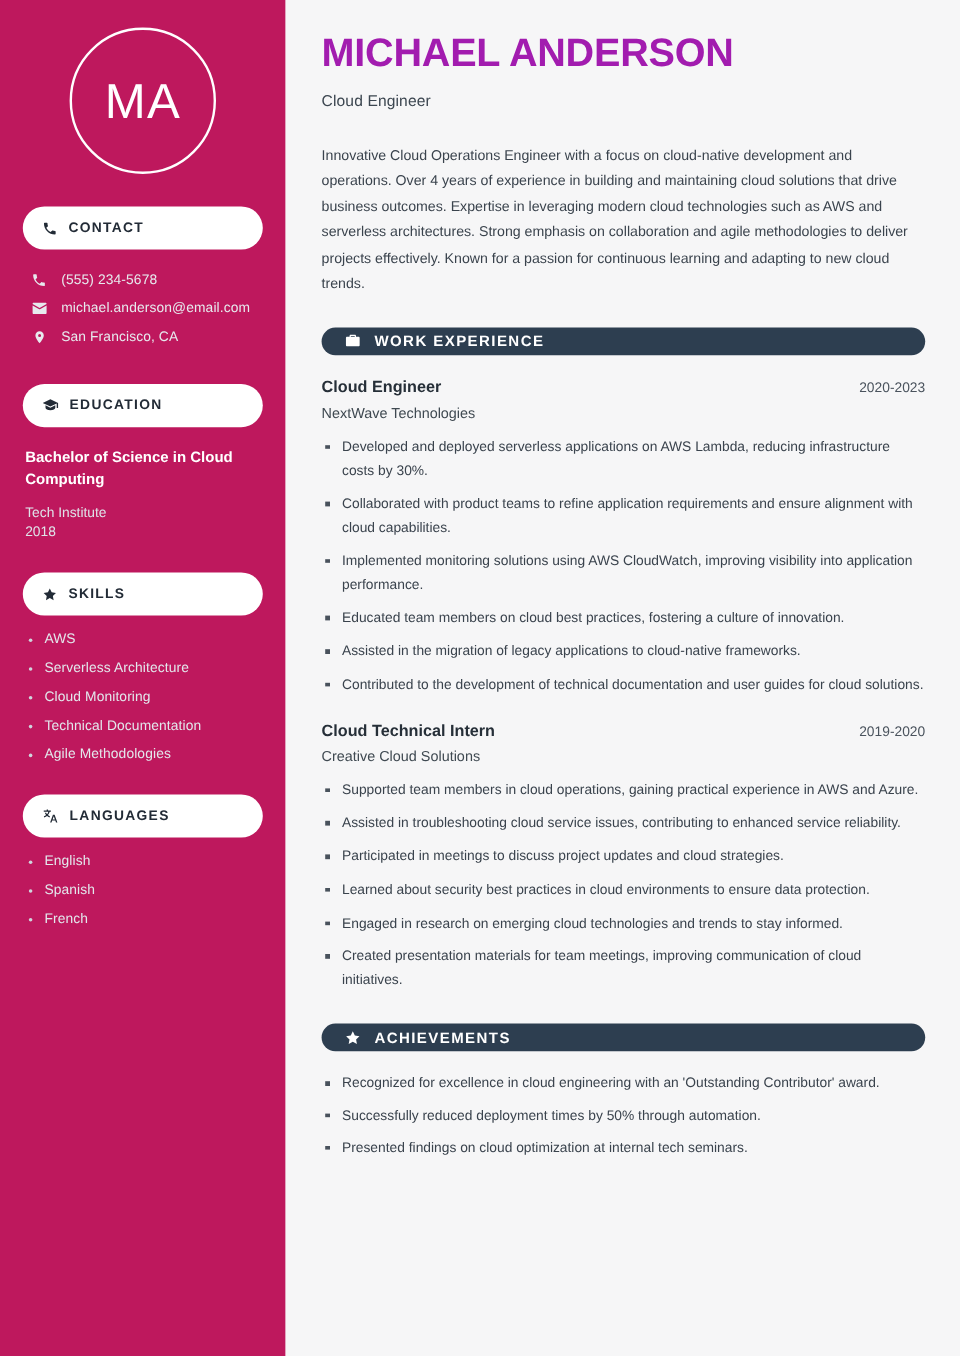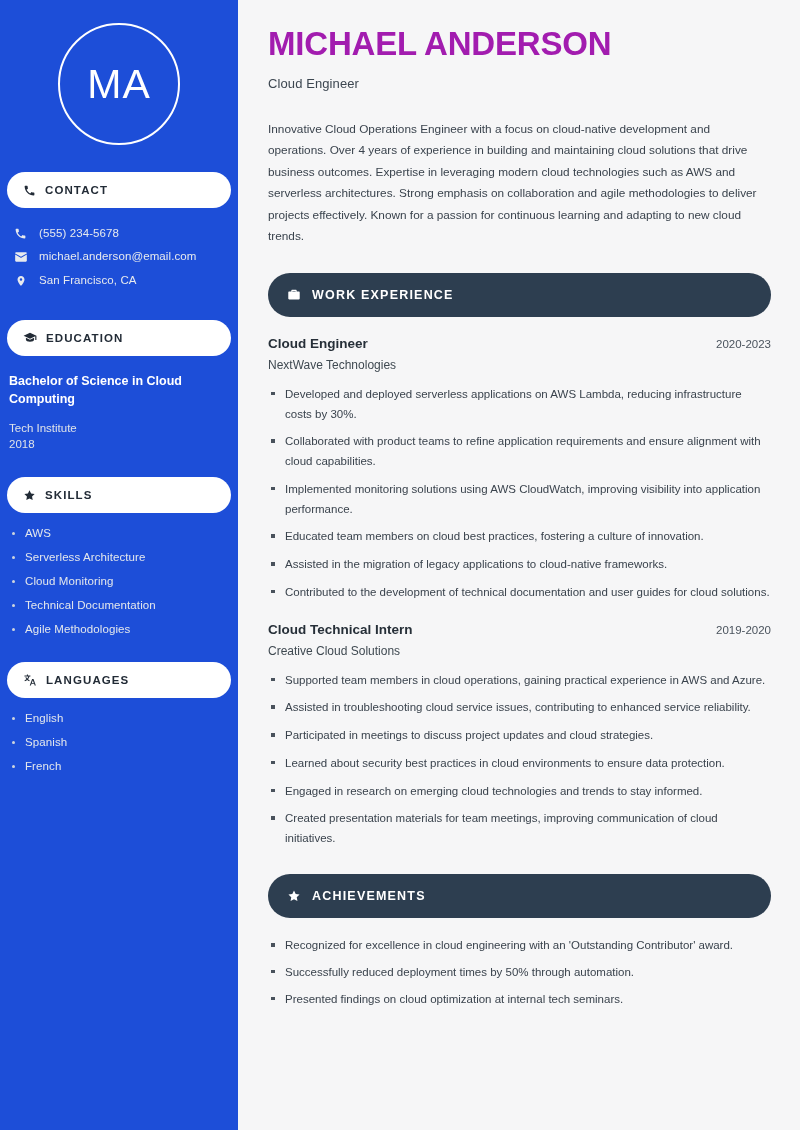--- a/index.html
+++ b/index.html
@@ -21,23 +21,23 @@
     height: 1130px;
     display: flex;
     background: #f6f6f7;
     overflow: hidden;
   }
 
   
   .sidebar {
     width: 238px;
     flex: 0 0 238px;
-    background: #1d4ed8;
+    background: #be185d;
     color: #ffffff;
-    padding: 0 7px;
+    padding: 0 19px;
   }
 
   .avatar-wrap {
     display: flex;
     justify-content: center;
     padding-top: 23px;
   }
 
   .avatar {
     width: 122px;
@@ -77,21 +77,21 @@
     color: #222b36;
   }
 
   .pill .ico svg { display: block; }
 
   
   .contact-list { margin-top: 14px; }
 
   .contact-row {
     display: flex;
-    align-items: flex-start;
+    align-items: center;
     gap: 11px;
     padding: 5px 0 5px 6px;
   }
 
   .contact-row .ico { width: 15px; display: flex; justify-content: center; }
   .contact-row .ico svg { display: block; }
 
   .contact-text {
     font-size: 11.5px;
     color: #e7eaee;
@@ -177,21 +177,21 @@
     margin-top: 28px;
     text-align: left;
   }
 
   .section-bar {
     display: flex;
     align-items: center;
     gap: 11px;
     background: #2d3e50;
     border-radius: 999px;
-    height: 44px;
+    height: 23px;
     padding: 0 19px;
     margin-top: 25px;
   }
 
   .section-bar .bar-label {
     color: #ffffff;
     font-size: 12.5px;
     font-weight: 700;
     letter-spacing: 1.2px;
     text-transform: uppercase;

